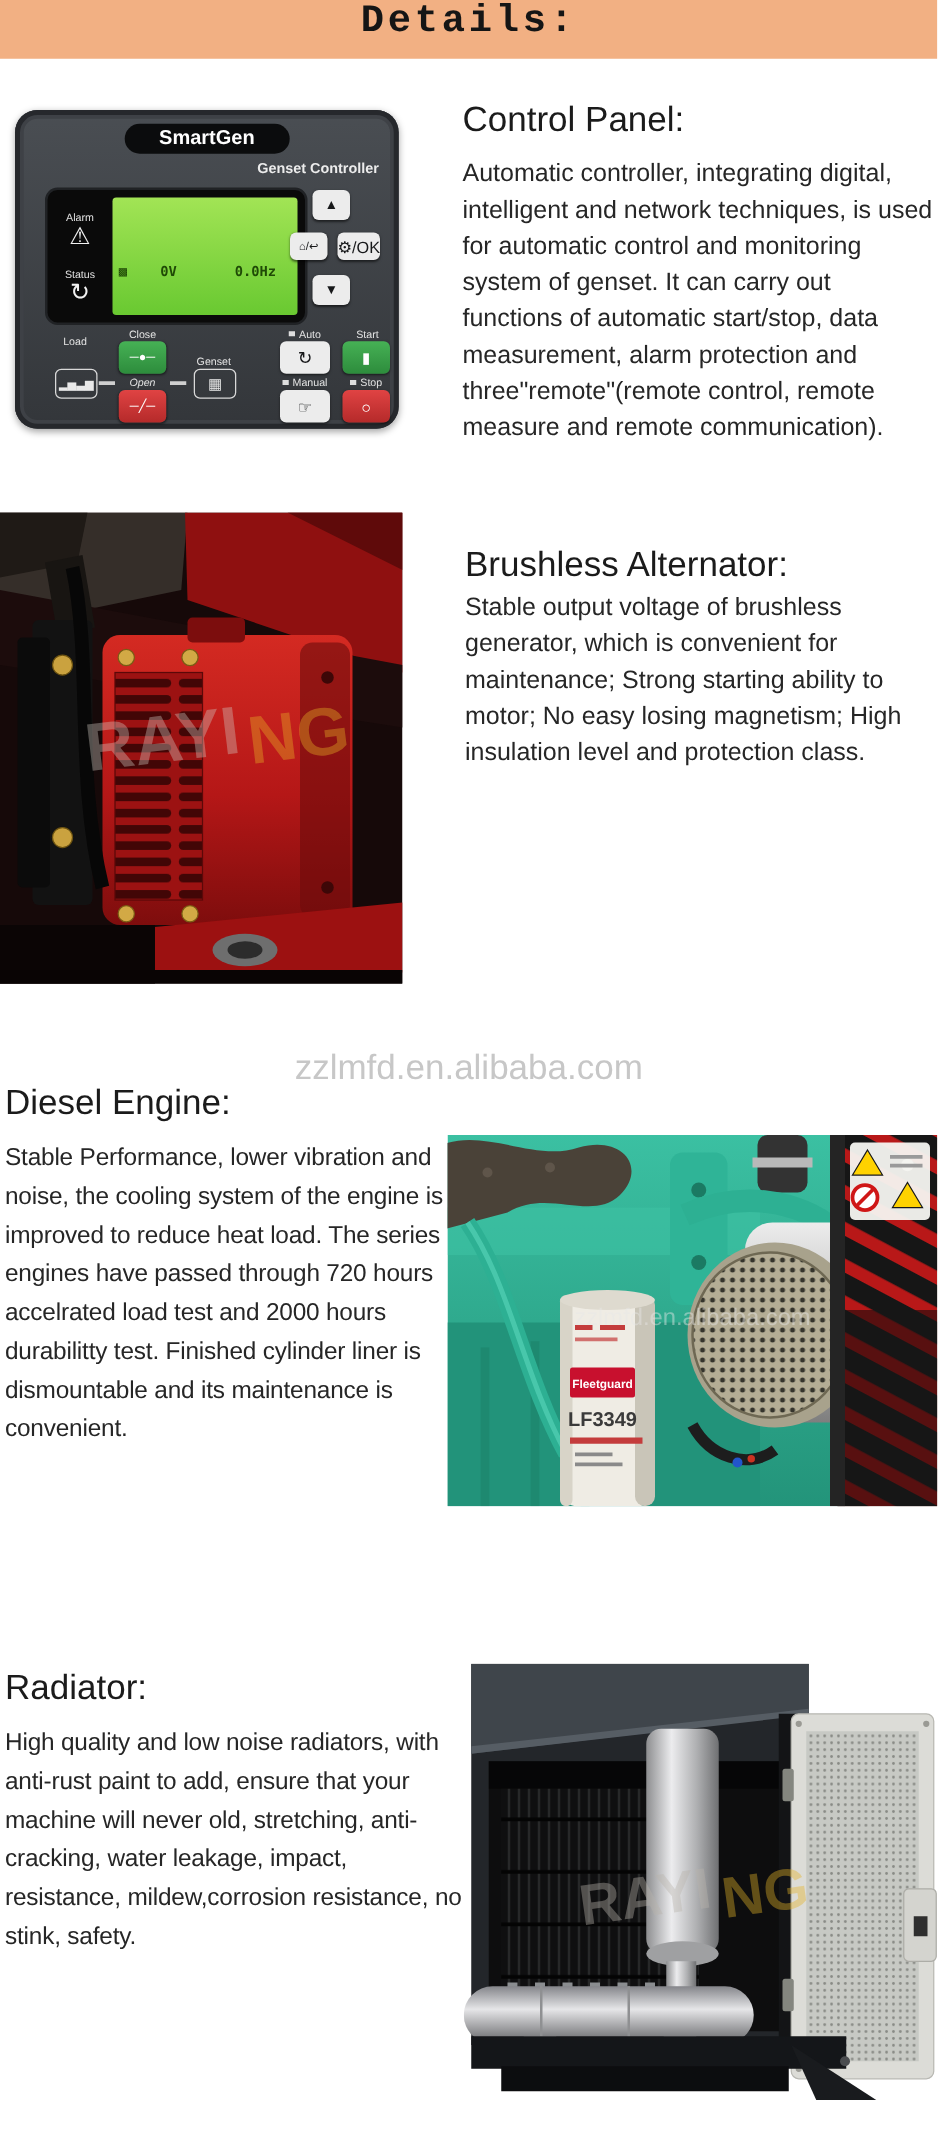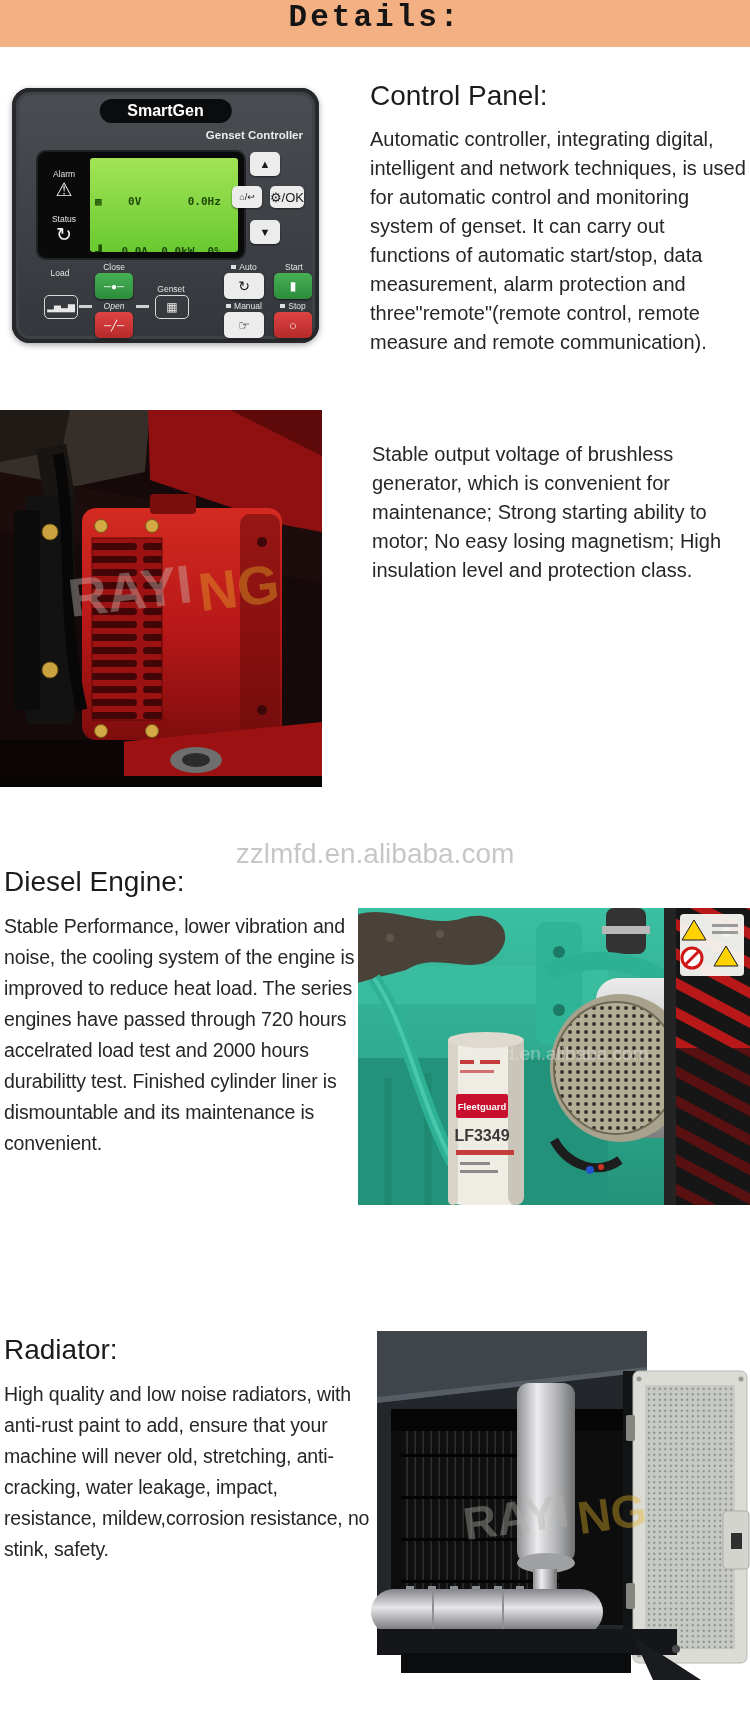--- a/index.html
+++ b/index.html
@@ -32,21 +32,21 @@
               padding:3px 28px;border-radius:13px;}
   .ctrl-model{position:absolute;top:41px;right:16px;color:#ececec;font-weight:700;font-size:11.5px;text-align:right;}
   .screen{position:absolute;left:24px;top:62px;width:206px;height:106px;background:#0a0a0a;
           border:2px solid #202225;border-radius:10px;}
   .ind{position:absolute;left:4px;top:4px;width:44px;color:#e2e2e2;text-align:center;}
   .ind-label{font-size:8.5px;margin-top:13px;}
   .ind-icon{font-size:19px;line-height:22px;color:#f2f2f2;}
   .lcd{position:absolute;left:52px;top:6px;right:6px;bottom:6px;border-radius:3px;
        background:linear-gradient(#a2e455,#69c931);color:#1f4a06;
        font-family:"DejaVu Sans Mono", monospace;font-size:11px;line-height:16.5px;
-       font-weight:700;white-space:pre;padding:3px 5px;overflow:hidden;}
+       font-weight:700;white-space:pre;padding:19px 5px;overflow:hidden;}
   .btn-sq{position:absolute;background:#ececec;border-radius:5px;color:#17181a;
           display:flex;align-items:center;justify-content:center;
           box-shadow:0 1px 2px rgba(0,0,0,.55);}
   .lab{position:absolute;color:#e4e4e4;font-size:8.5px;text-align:center;
        display:flex;align-items:center;justify-content:center;gap:3px;}
   .led{display:inline-block;width:5px;height:4px;background:#dedede;}
   .btn-cl{position:absolute;border-radius:5px;display:flex;align-items:center;justify-content:center;
           color:#fff;font-size:10px;box-shadow:0 1px 2px rgba(0,0,0,.55);}
   .green{background:linear-gradient(#46b155,#2d8c3c);}
   .red{background:linear-gradient(#e04343,#b52a2a);}
@@ -173,20 +173,21 @@
     <ellipse cx="196" cy="350" rx="14" ry="7" fill="#2c2c2c"></ellipse>
     <rect x="0" y="330" width="124" height="47" fill="#0b0505"></rect>
     <rect x="0" y="366" width="322" height="11" fill="#090404"></rect>
     <g transform="rotate(-7 160 180)" opacity="0.38">
       <text x="68" y="196" font-size="54" font-weight="700" fill="#cfc8c0">RAYI</text>
       <text x="198" y="206" font-size="54" font-weight="700" fill="#e7b526">NG</text>
     </g>
   </svg>
 
   <div class="txt" style="left:372px;top:436px;width:378px;">
+    <h2 class="sec-heading">Brushless Alternator:</h2>
     <p class="sec-body" style="margin-top:4px;">Stable output voltage of brushless generator, which is convenient for maintenance; Strong starting ability to motor; No easy losing magnetism; High insulation level and protection class.</p>
   </div>
 
   <div class="site-mark">zzlmfd.en.alibaba.com</div>
 
   <div class="txt leftcol" style="left:4px;top:866px;width:366px;">
     <h2 class="sec-heading">Diesel Engine:</h2>
     <p class="sec-body">Stable Performance, lower vibration and noise, the cooling system of the engine is improved to reduce heat load. The series engines have passed through 720 hours accelrated load test and 2000 hours durabilitty test. Finished cylinder liner is dismountable and its maintenance is convenient.</p>
   </div>
 

